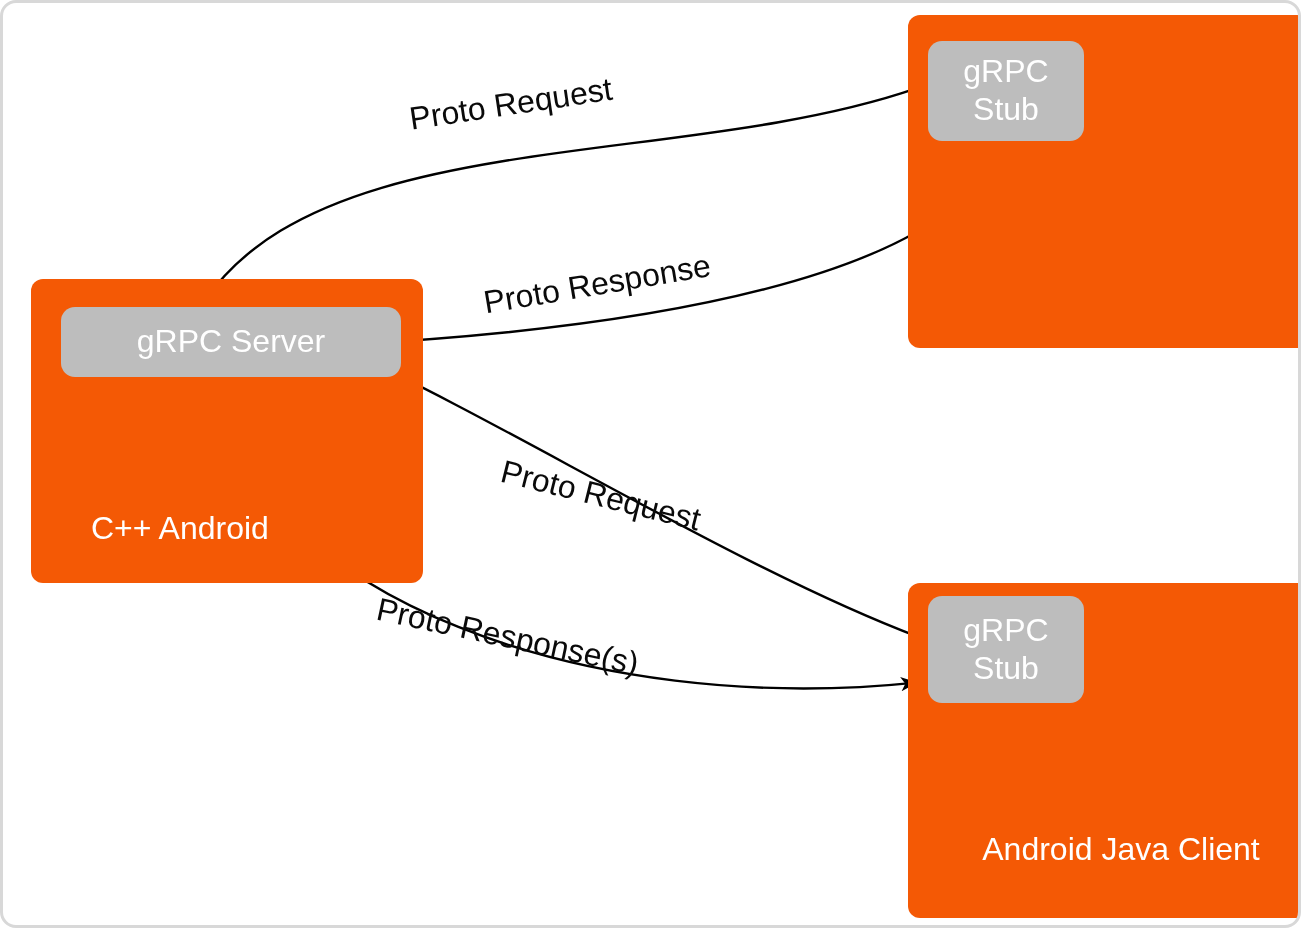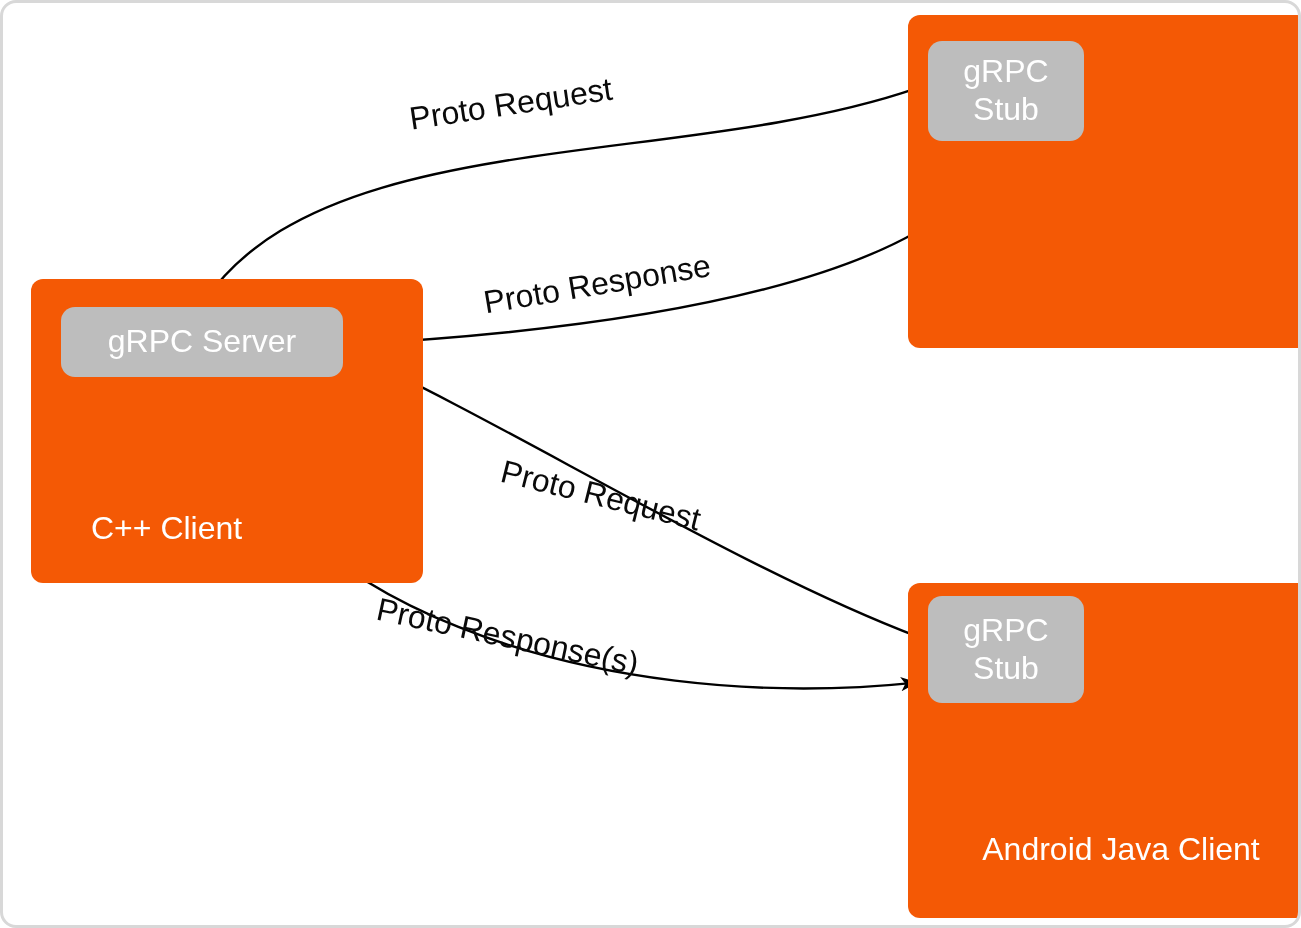--- a/index.html
+++ b/index.html
@@ -57,21 +57,21 @@
     border-radius: 14px;
     display: flex;
     flex-direction: column;
     align-items: center;
     justify-content: center;
     color: var(--node-text, #ffffff);
     font-size: 32px;
     line-height: 1.18;
   }
 
-  .inner-server { left: 30px; top: 28px; width: 282px; height: 70px; flex-direction: row; }
+  .inner-server { left: 30px; top: 28px; width: 340px; height: 70px; flex-direction: row; }
   .stub-ruby    { left: 20px; top: 26px; width: 156px; height: 100px; }
   .stub-android { left: 20px; top: 13px; width: 156px; height: 107px; }
 
   .node-label {
     position: absolute;
     font-size: 32px;
     color: var(--node-text, #ffffff);
     white-space: nowrap;
   }
 
@@ -112,21 +112,21 @@
 
     <path class="edge" d="M 920 638 C 740 570, 500 420, 352 354" marker-end="url(#arrowhead)"></path>
 
     <path class="edge" d="M 204 380 C 255 602, 590 718, 918 684" marker-end="url(#arrowhead)"></path>
   </svg>
 
   <div class="node node-cpp">
     <div class="inner inner-server">
       <span>gRPC Server</span>
     </div>
-    <div class="node-label label-cpp">C++ Client</div>
+    <div class="node-label label-cpp">C++ Android</div>
   </div>
 
   <div class="node node-ruby">
     <div class="inner stub-ruby">
       <span>gRPC</span>
       <span>Stub</span>
     </div>
   </div>
 
   <div class="node node-android">

